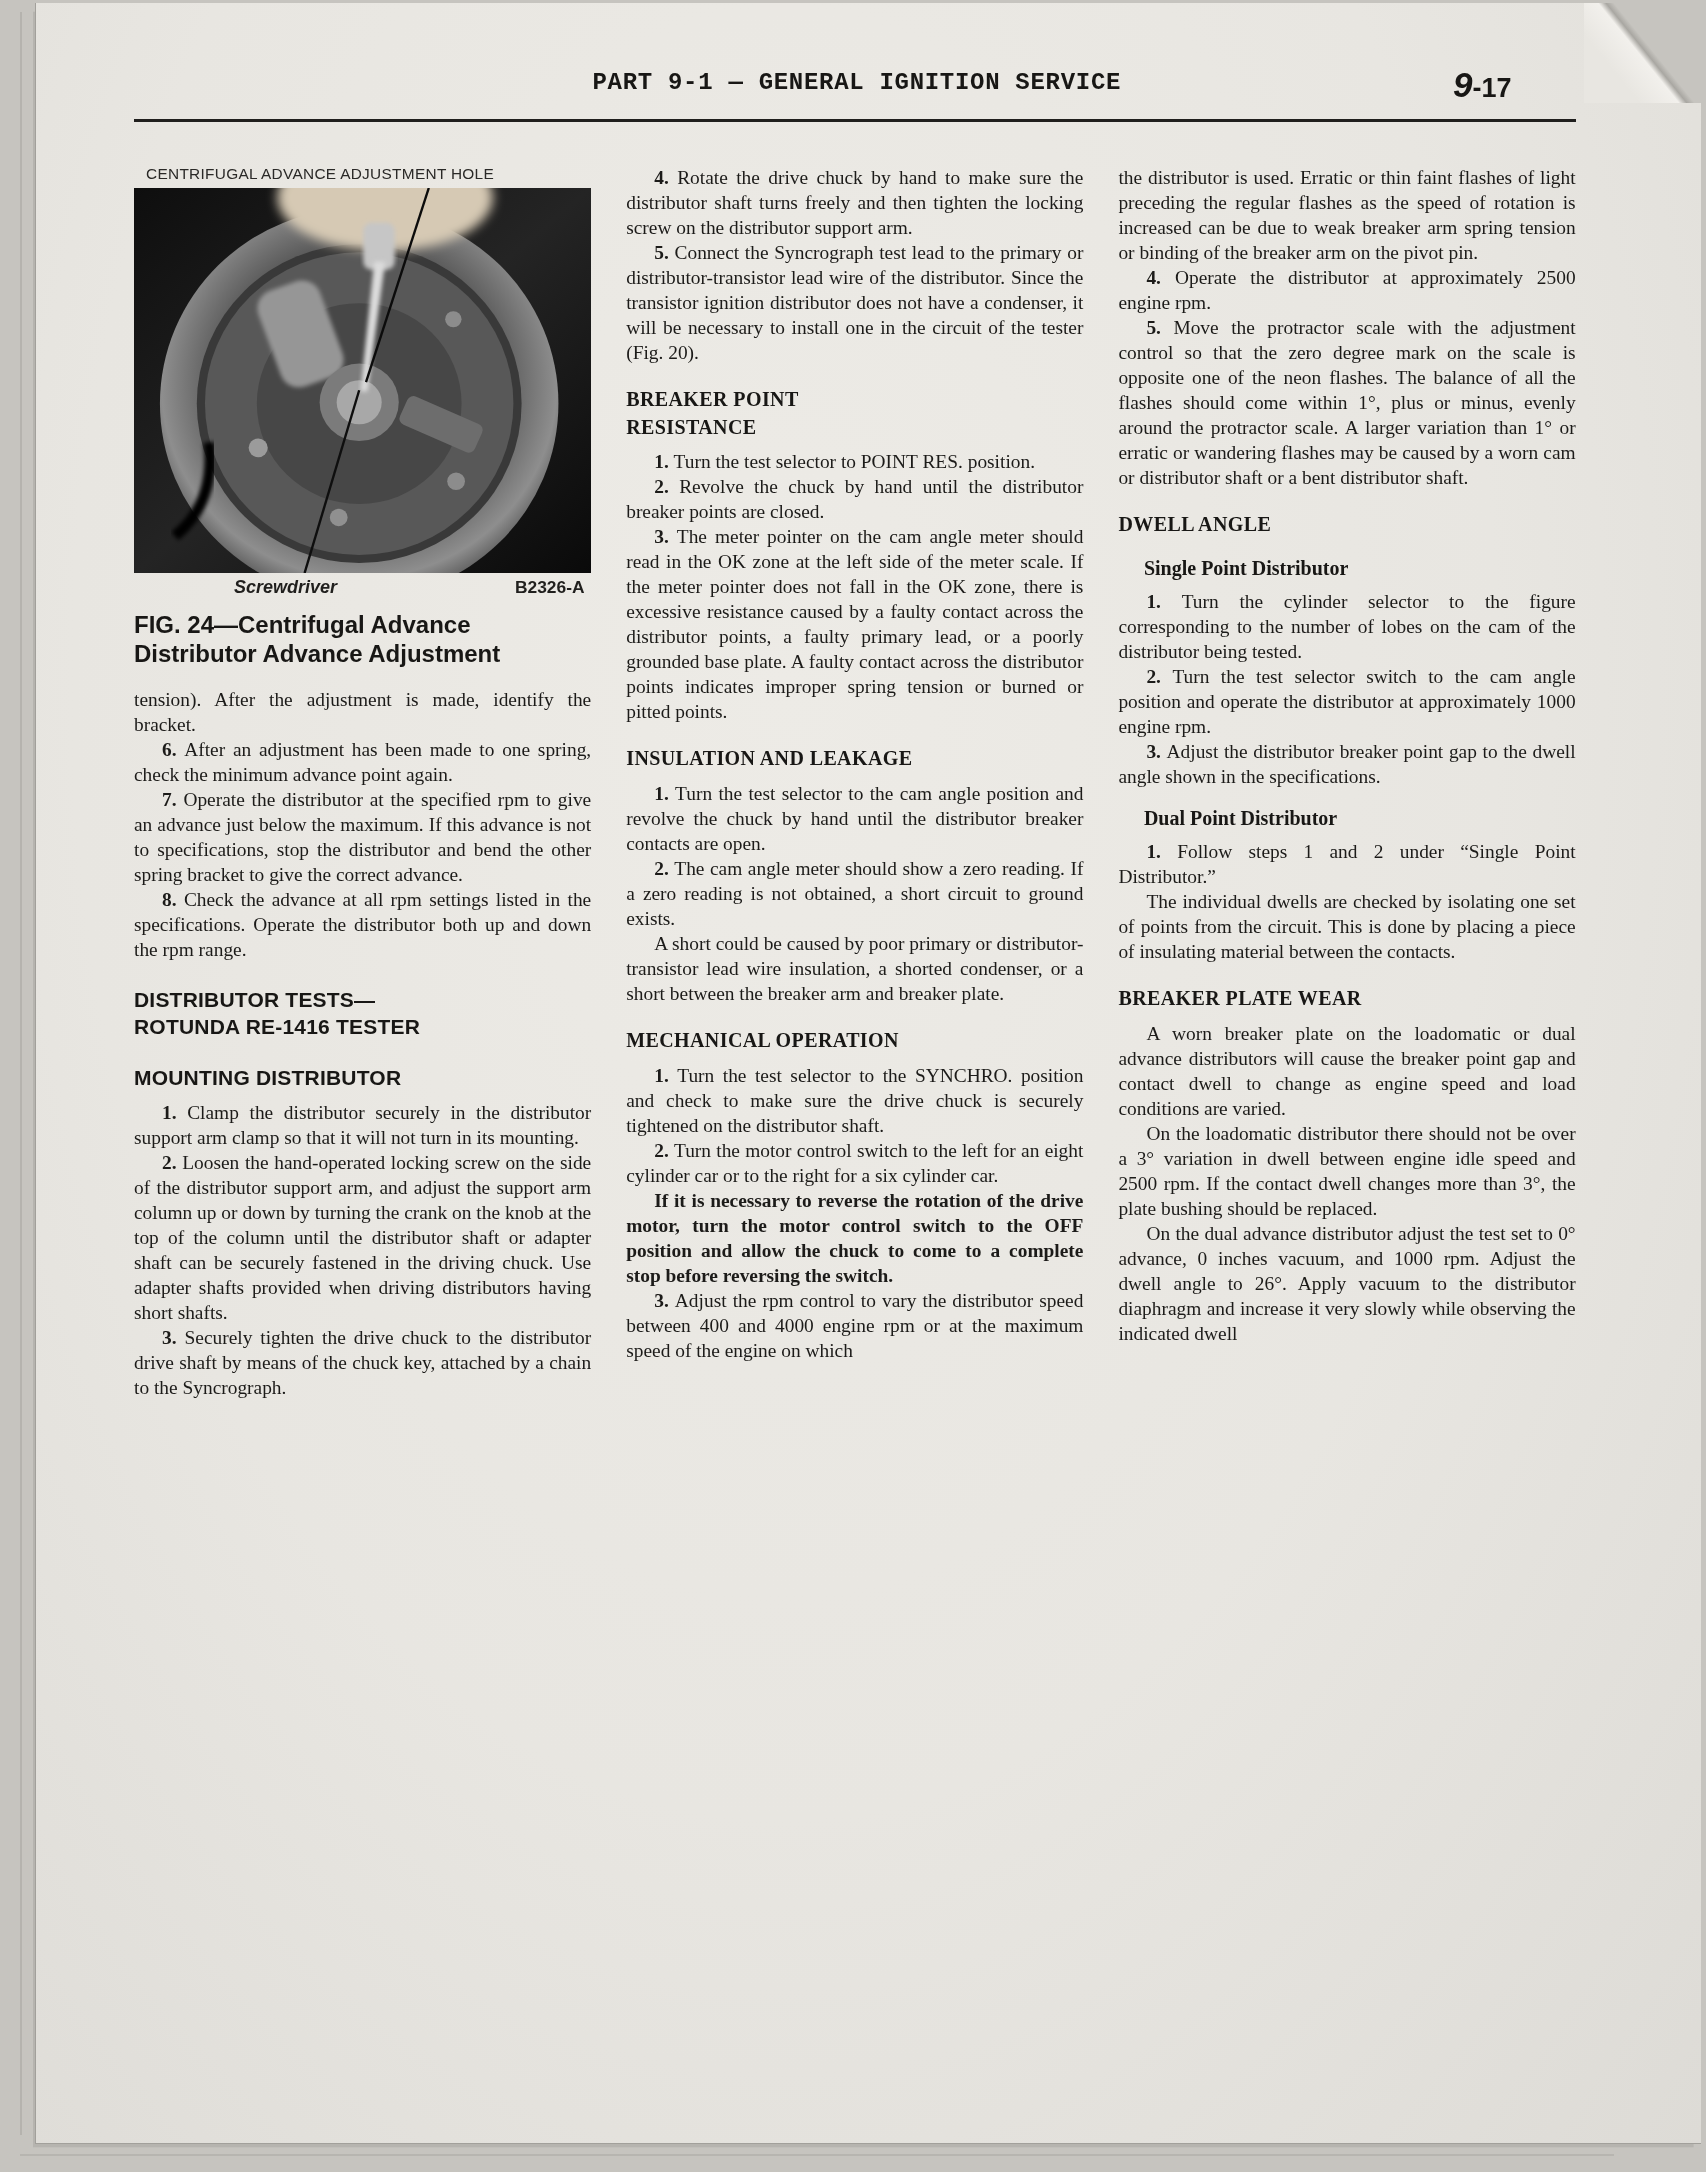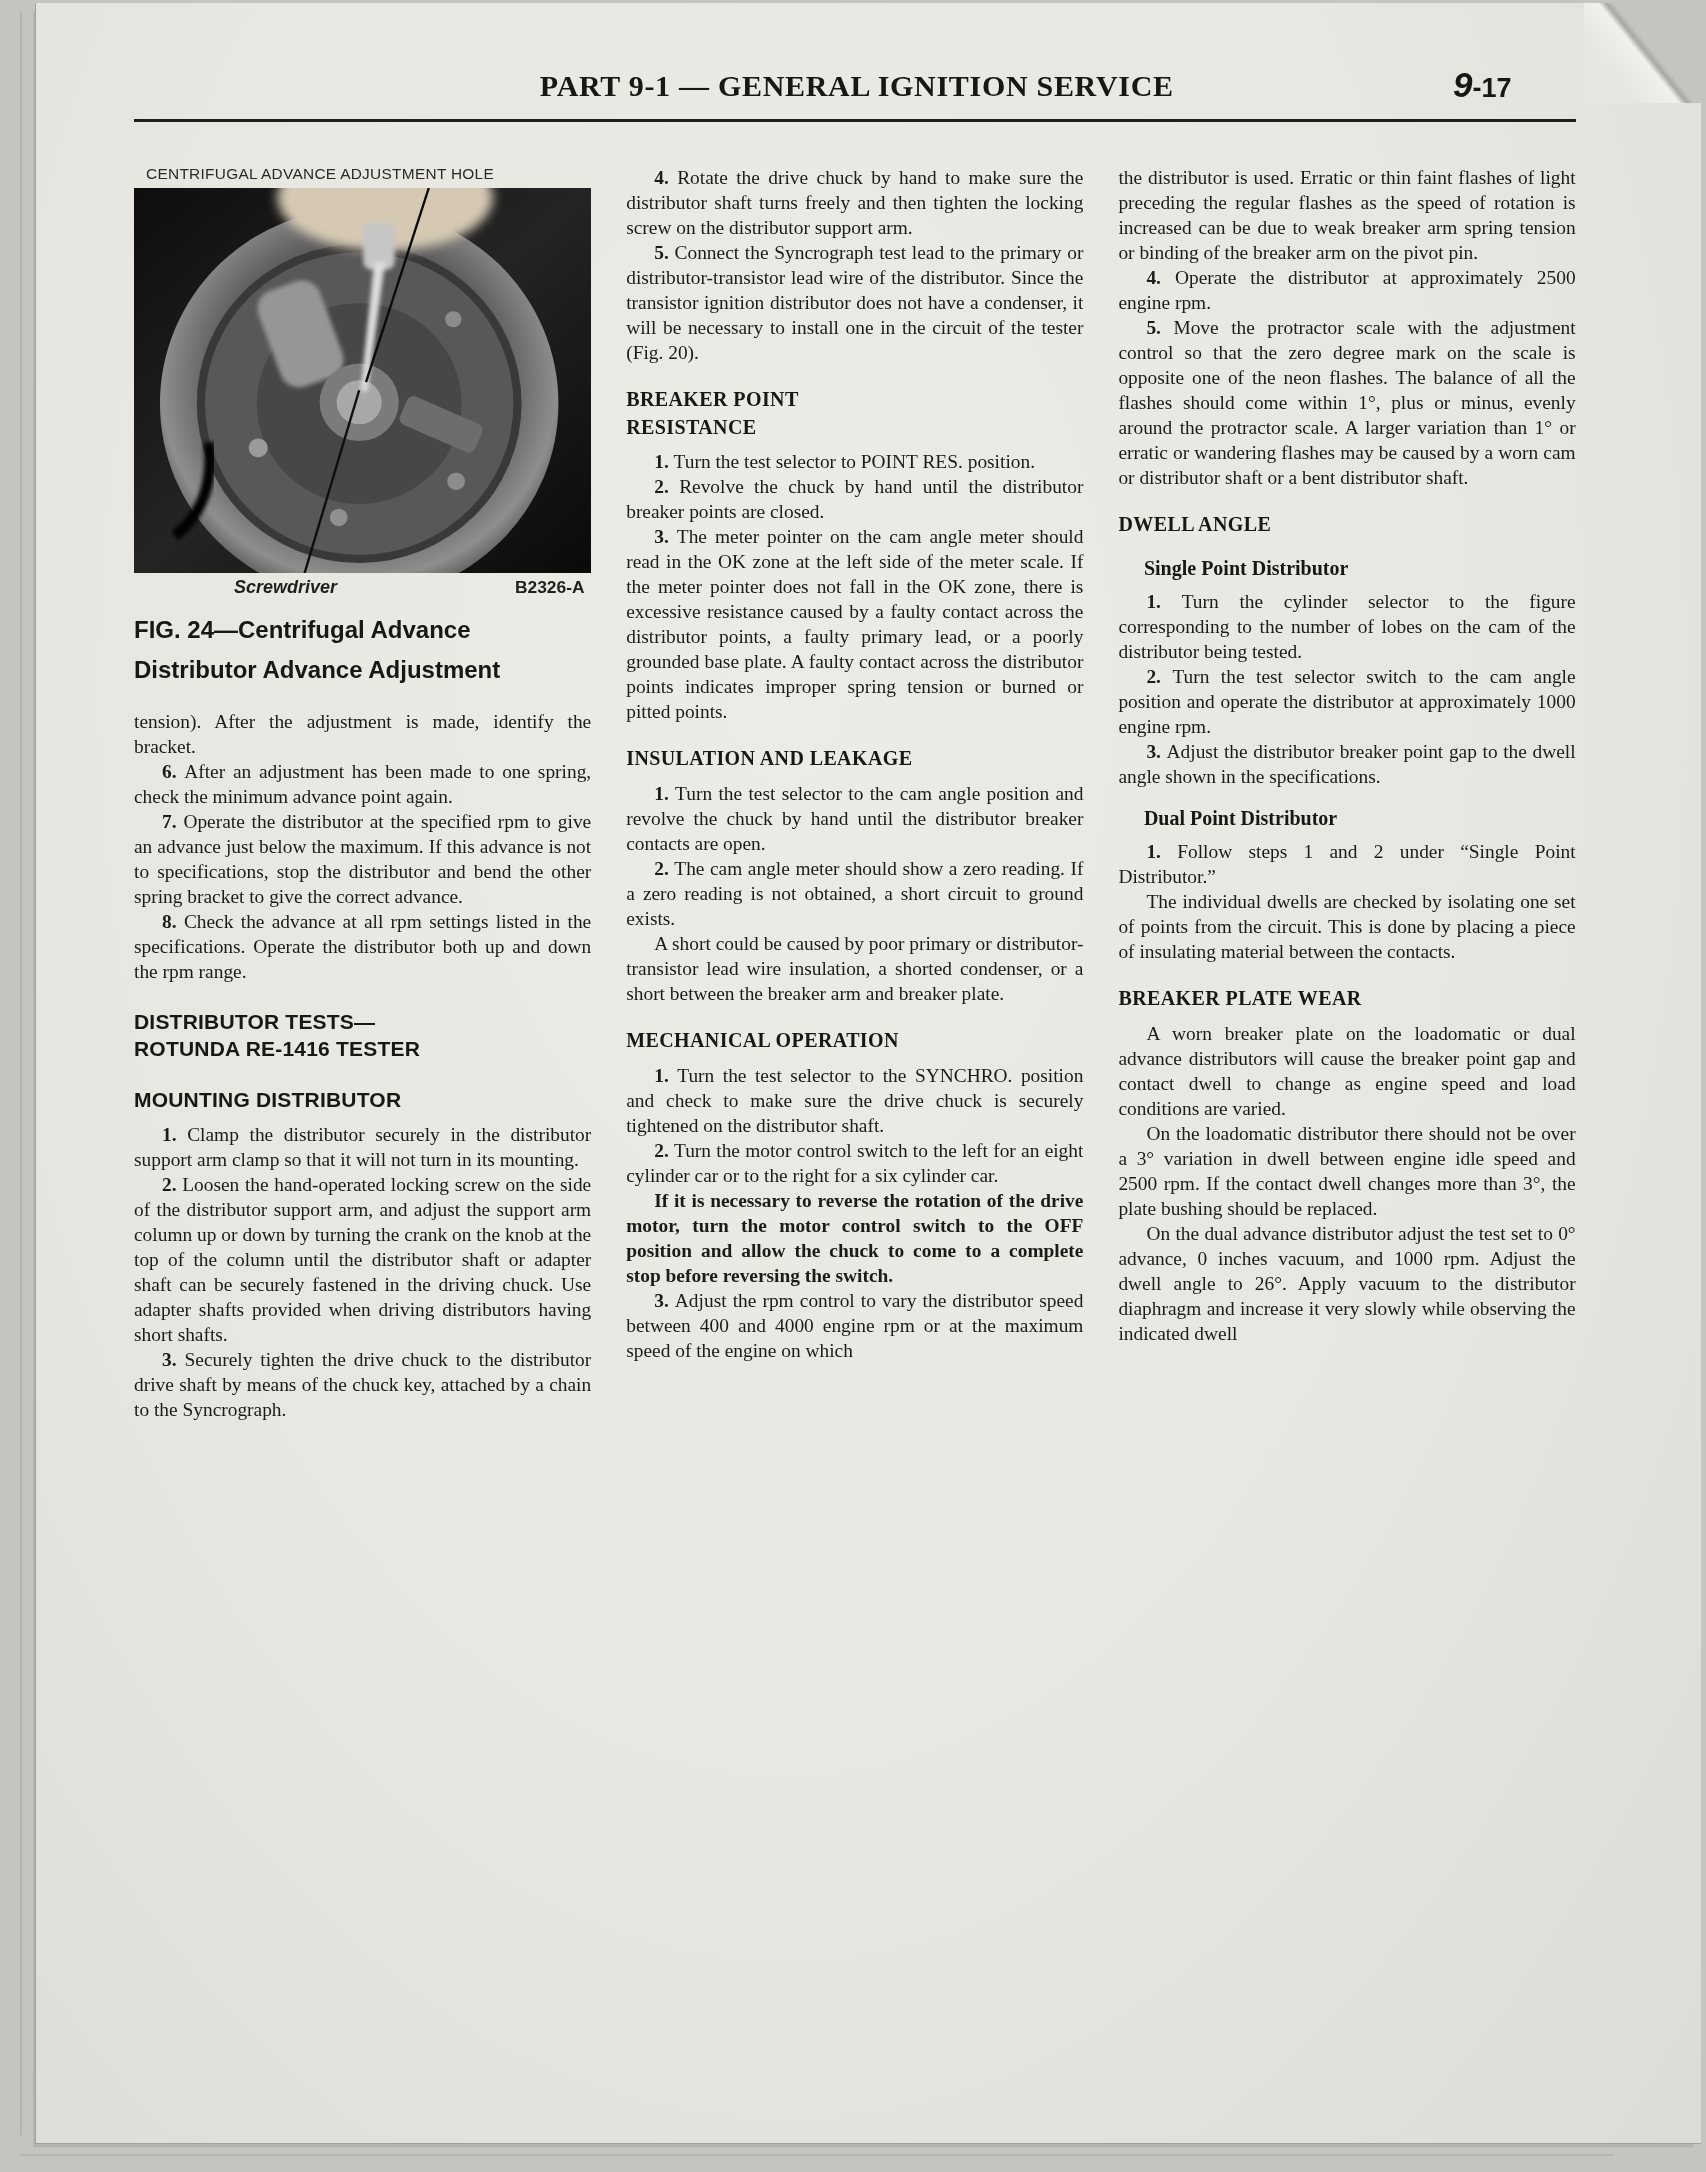--- a/index.html
+++ b/index.html
@@ -33,22 +33,22 @@
     background:#a8a6a1;opacity:.5;
   }
   
   .header{
     position:relative;
     margin:66px 125px 0 98px;
     height:42px;
   }
   .part-title{
     position:absolute;left:4px;right:0;text-align:center;
-    font-family:Liberation Serif, serif;
-    font-weight:bold;font-size:30px;letter-spacing:0.7px;
+    font-family:Liberation Mono, monospace;
+    font-weight:bold;font-size:24px;letter-spacing:0.7px;
     color:#181715;
   }
   .page-number{
     position:absolute;right:64px;top:-4px;white-space:nowrap;
   }
   .page-number .major{
     font-family:"Liberation Sans", sans-serif;
     font-weight:bold;font-style:italic;font-size:35px;color:#181715;
   }
   .page-number .minor{
@@ -109,21 +109,21 @@
   .fig-label-tool{
     font-family:"Liberation Sans", sans-serif;
     font-weight:bold;font-style:italic;font-size:18px;color:#201f1d;
   }
   .fig-photo-code{
     font-family:"Liberation Sans", sans-serif;
     font-weight:bold;font-size:17.4px;color:#201f1d;
   }
   .fig-caption{
     font-family:"Liberation Sans", sans-serif;
-    font-weight:bold;font-size:24px;line-height:40px;
+    font-weight:bold;font-size:24px;line-height:29px;
     margin-top:12px;color:#181715;white-space:pre-line;
   }
 </style>
 </head>
 <body>
 
 <div class="edge-line-left"></div>
 <div class="edge-line-bottom"></div>
 
 <div class="paper">

